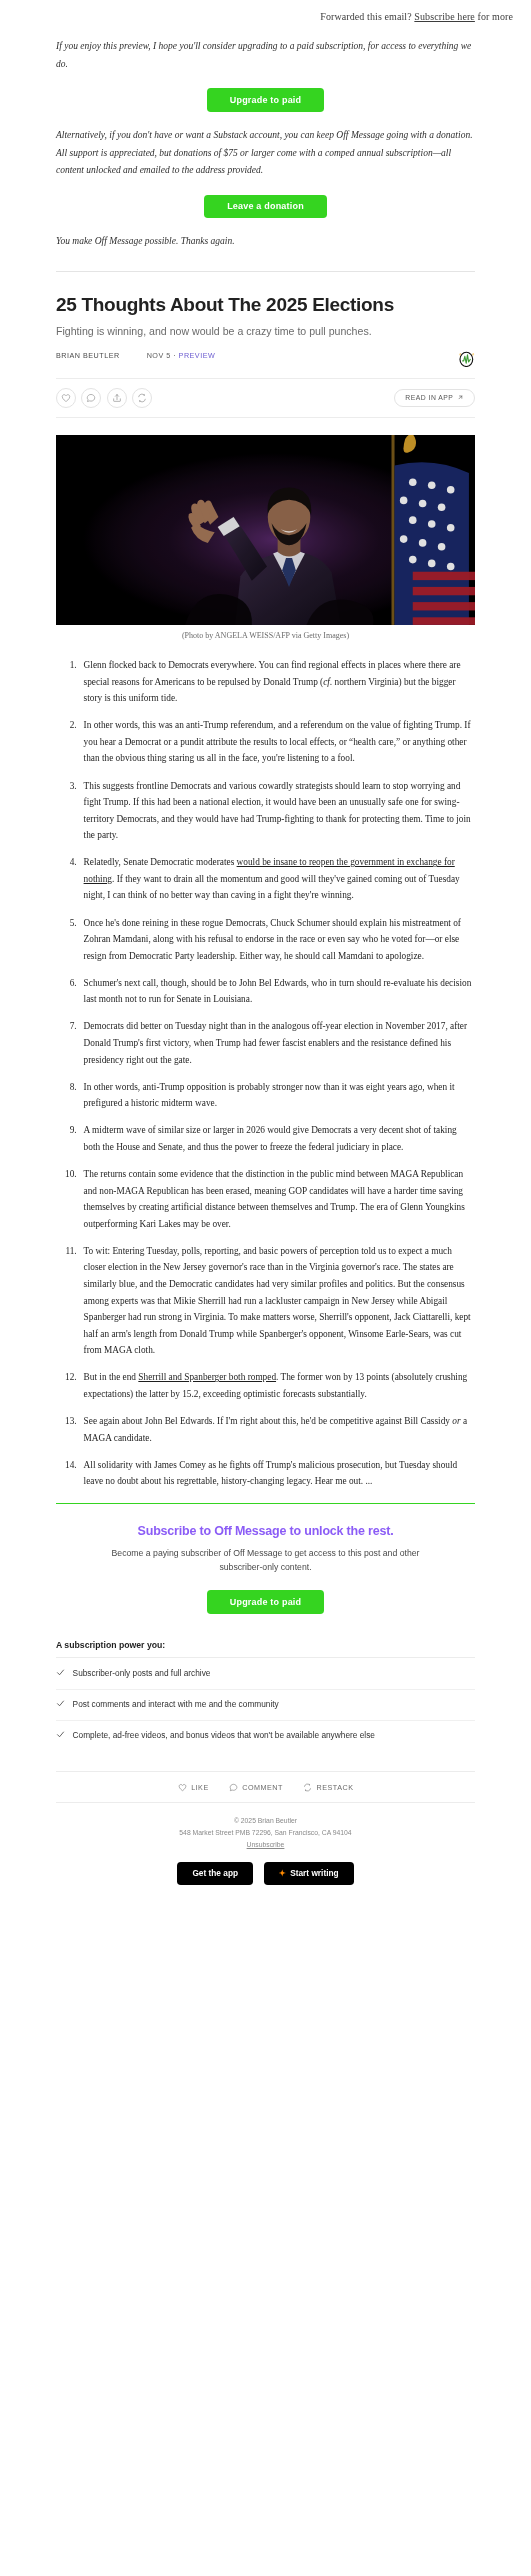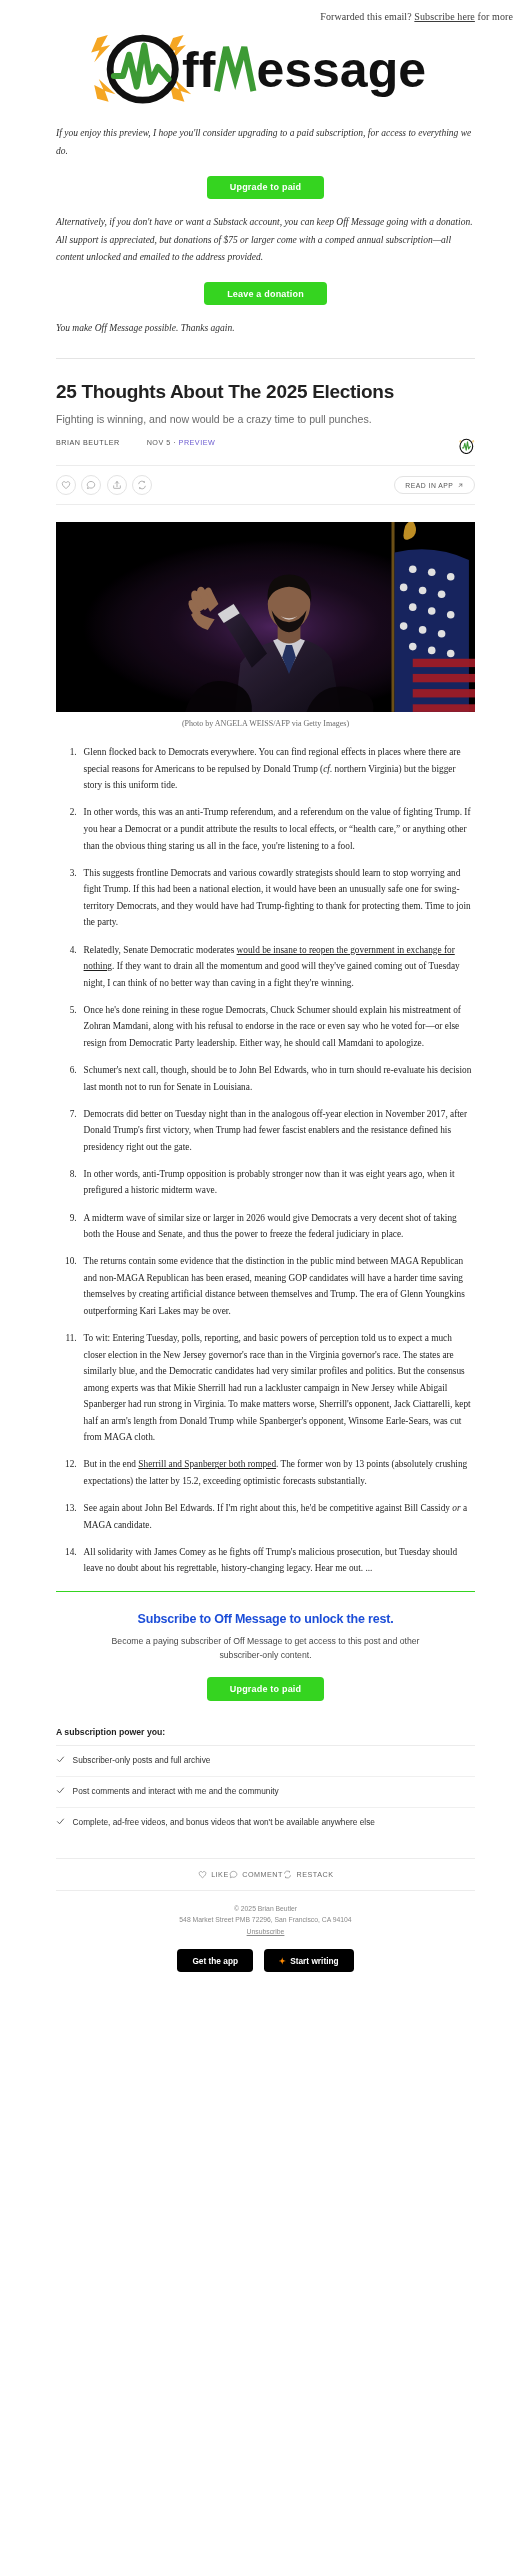--- a/index.html
+++ b/index.html
@@ -152,21 +152,21 @@
 
   
   .paywall-divider {
     border: none; border-top: 1.5px solid #35d420; margin: 13.7px 0 0 0;
   }
   .paywall-title {
     text-align: center;
     font-family: "Liberation Sans", sans-serif;
     font-weight: bold;
     font-size: 12.5px;
-    color: #1d4ed8;
+    color: #8b5cf6;
     margin-top: 20px;
     letter-spacing: -0.2px;
   }
   .paywall-sub {
     text-align: center;
     font-family: "Liberation Sans", sans-serif;
     font-size: 8.7px;
     color: #4a4a4a;
     line-height: 1.6;
     margin: 9px auto 0 auto;
@@ -185,21 +185,21 @@
     padding: 8.3px 0;
     border-bottom: 0.8px solid #f0f0f0;
     font-family: "Liberation Sans", sans-serif;
     font-size: 8.3px; color: #313131; line-height: 1.55;
   }
   .benefit-row:last-child { border-bottom: none; }
   .check { flex: 0 0 9px; margin-top: 0.8px; }
 
   
   .bottom-bar {
-    display: flex; justify-content: center; align-items: flex-start; 
+    display: flex; justify-content: center; align-items: flex-start; gap: 20px;
     margin-top: 20px;
     padding-top: 10.6px;
     border-top: 0.8px solid #ececec;
     border-bottom: 0.8px solid #ececec;
     padding-bottom: 10.6px;
   }
   .bottom-act {
     display: flex; align-items: center; gap: 4.6px;
     font-size: 7.2px; letter-spacing: 0.5px; color: #6a6a6a;
     cursor: pointer;
@@ -231,39 +231,20 @@
 </style>
 </head>
 <body>
 
 <div class="page">
 
   <div class="forward-line">
     <span>Forwarded this email? </span><a href="#">Subscribe here</a><span> for more</span>
   </div>
 
-  <div class="logo-wrap">
-    <svg class="logo-svg" width="379" height="72" viewBox="0 0 500 95">
-
-      <path d="M28 8 L42 4 L33 20 L45 17 L24 40 L31 24 L20 27 Z" fill="#f5a623"></path>
-      <path d="M128 8 L142 4 L133 20 L145 17 L124 40 L131 24 L120 27 Z" fill="#f5a623"></path>
-      <path d="M28 88 L24 70 L36 76 L30 62 L52 82 L38 78 L43 92 Z" fill="#f5a623"></path>
-      <path d="M128 88 L124 70 L136 76 L130 62 L152 82 L138 78 L143 92 Z" fill="#f5a623"></path>
-
-      <ellipse cx="88" cy="49" rx="43" ry="41" fill="none" stroke="#111111" stroke-width="9"></ellipse>
-
-      <polyline points="50,58 62,58 70,30 80,72 90,18 98,66 108,46 122,62" fill="none" stroke="#3d9b35" stroke-width="8" stroke-linejoin="round" stroke-linecap="round"></polyline>
-
-      <text x="140" y="72" font-family="Liberation Sans, sans-serif" font-size="66" font-weight="bold" fill="#111111">ff</text>
-
-      <polyline points="186,78 198,20 210,62 222,20 234,78" fill="none" stroke="#3d9b35" stroke-width="8" stroke-linejoin="miter" stroke-linecap="butt"></polyline>
-
-      <text x="238" y="72" font-family="Liberation Sans, sans-serif" font-size="66" font-weight="bold" fill="#111111">essage</text>
-    </svg>
-  </div>
 
   <div class="content-col">
 
     <p class="intro-para">If you enjoy this preview, I hope you'll consider upgrading to a paid subscription, for access to everything we do.</p>
 
     <div class="btn-row">
       <button class="green-btn">Upgrade to paid</button>
     </div>
 
     <p class="intro-para second">Alternatively, if you don't have or want a Substack account, you can keep Off Message going with a donation. All support is appreciated, but donations of $75 or larger come with a comped annual subscription—all content unlocked and emailed to the address provided.</p>

